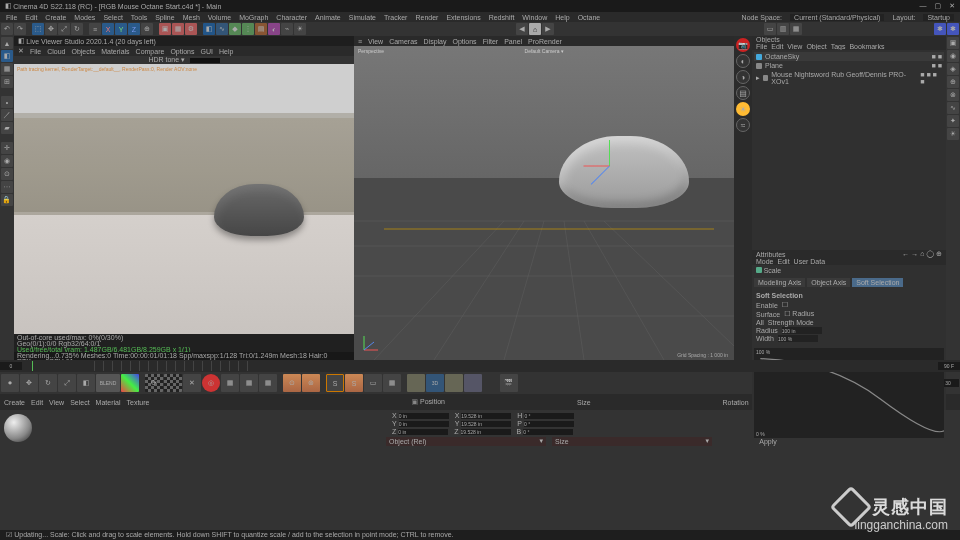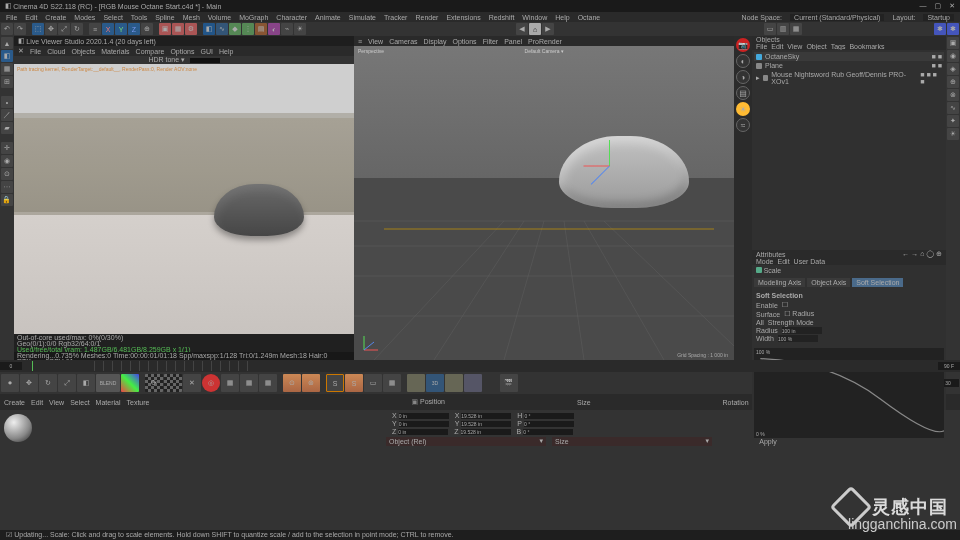--- a/index.html
+++ b/index.html
@@ -77,21 +77,21 @@
 .matbar{height:16px;background:#2a2a2a;display:flex;gap:6px;padding:0 4px;align-items:center;font-size:5px}
 .matarea{height:40px;background:#333;display:flex;gap:4px;padding:4px}
 .mat{width:28px;height:28px;border-radius:50%;background:radial-gradient(circle at 35% 30%,#eee,#888 60%,#222);cursor:pointer}
 .bottom-dropdowns{height:12px;background:#2a2a2a;display:flex;gap:6px;padding:0 6px;align-items:center}
 .dd{flex:0 0 160px;height:9px;background:#3a2a2a;border:none;font-size:5px;color:#aaa;padding:0 3px;display:flex;align-items:center;cursor:pointer}
 .dd.btn{flex:0 0 100px;background:#333;justify-content:center}
 .statusbar{position:absolute;left:0;right:0;bottom:0;height:10px;background:#1e1e1e;display:flex;align-items:center;padding:0 6px;font-size:5px;color:#888}
 .watermark{position:absolute;right:12px;bottom:18px;display:flex;align-items:center;gap:6px;opacity:.9;pointer-events:none}
 .wm-logo{width:30px;height:30px;border:3px solid #ddd;border-radius:4px;transform:rotate(45deg)}
 .wm-text{font-size:18px;color:#eee;font-weight:bold;letter-spacing:1px}
-.wm-sub{position:absolute;right:3px;bottom:8px;font-size:14px;color:#ccc;pointer-events:none}
+.wm-sub{position:absolute;right:12px;bottom:8px;font-size:12px;color:#ccc;pointer-events:none}
 svg.gridsvg{position:absolute;inset:0;width:100%;height:100%}
 </style>
 </head>
 <body>
 
 <div class="titlebar">
   <span>◧</span>&nbsp;
   <span>Cinema 4D S22.118 (RC) - [RGB Mouse Octane Start.c4d *] - Main</span>
   <div class="ctrl">
     <span>—</span>

